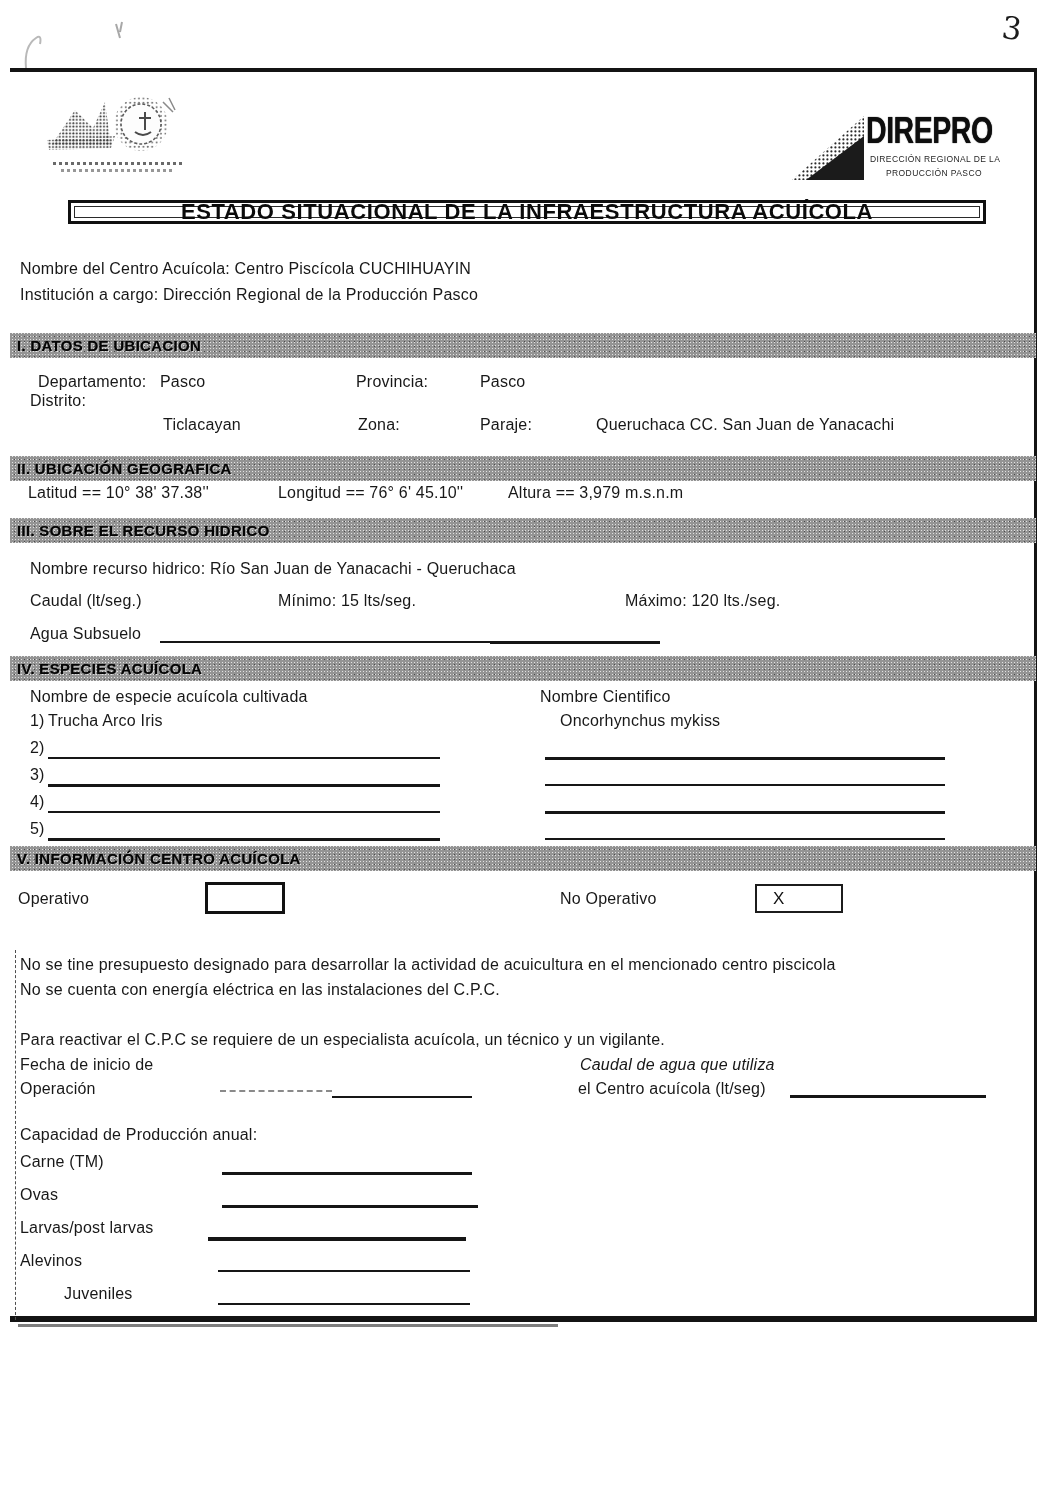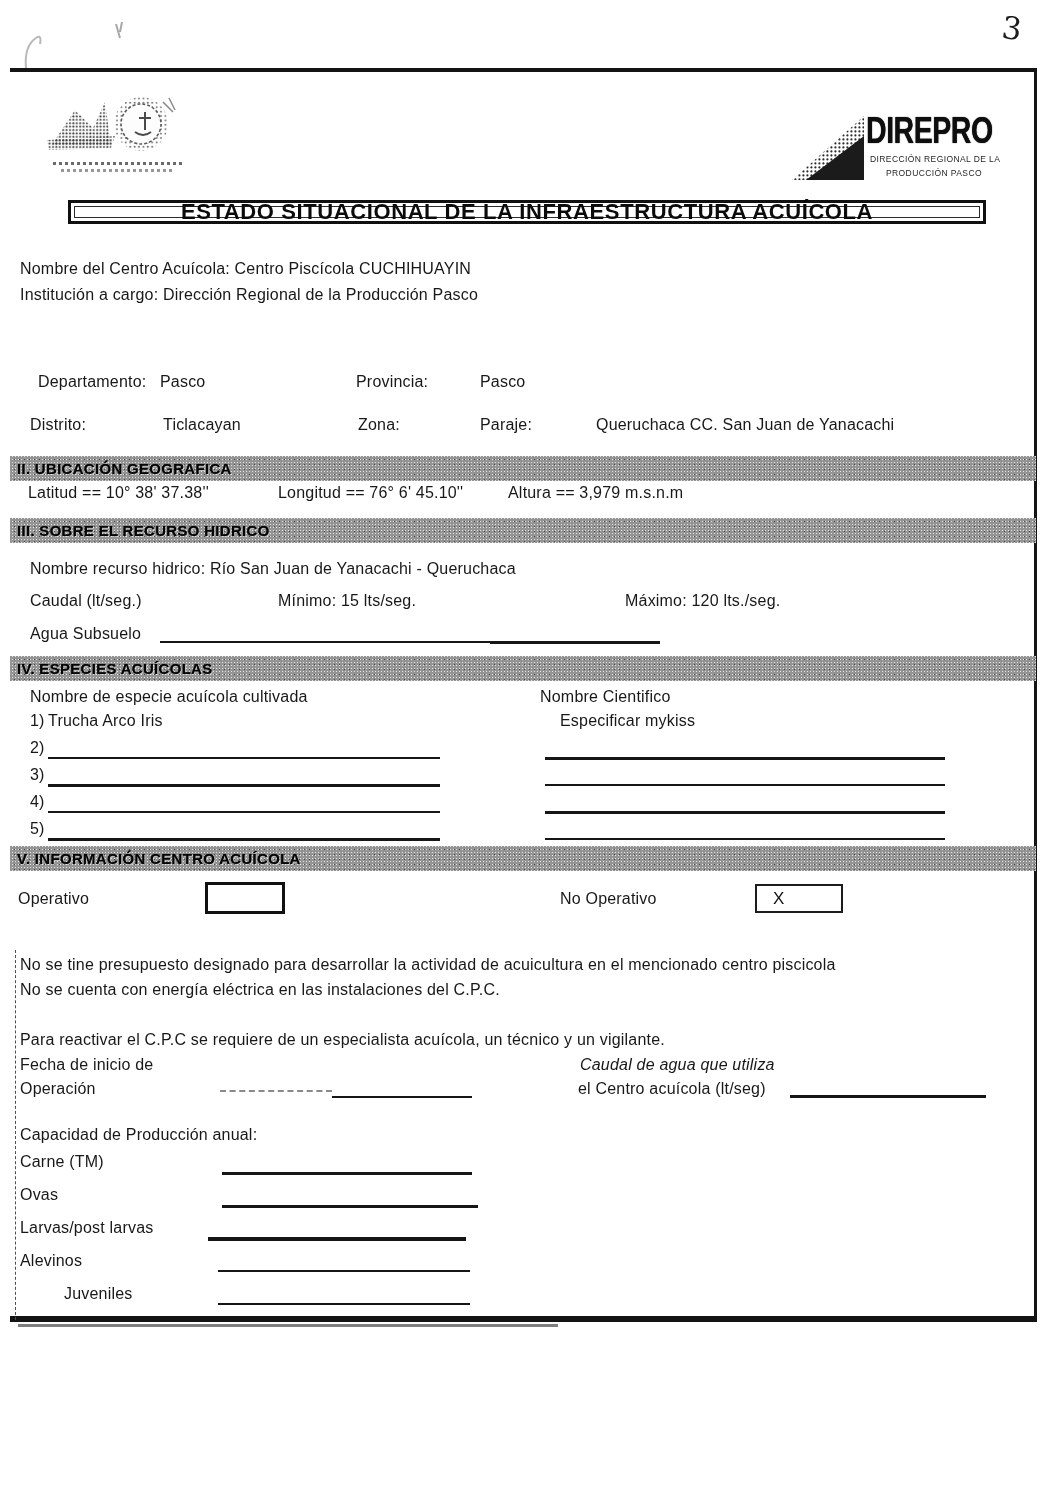--- a/index.html
+++ b/index.html
@@ -117,25 +117,28 @@
 
   <div class="titlebox">
     <div class="inner">
       <span class="t">ESTADO SITUACIONAL DE LA INFRAESTRUCTURA ACUÍCOLA</span>
     </div>
   </div>
 
   <div class="lbl" style="left:20px; top:260px;">Nombre del Centro Acuícola: Centro Piscícola CUCHIHUAYIN</div>
   <div class="lbl" style="left:20px; top:286px;">Institución a cargo: Dirección Regional de la Producción Pasco</div>
 
+  <div class="band" style="top:333px;">
+    <span class="band-text">I. DATOS DE UBICACION</span>
+  </div>
   <div class="lbl" style="left:38px; top:373px;">Departamento:</div>
   <div class="lbl" style="left:160px; top:373px;">Pasco</div>
   <div class="lbl" style="left:356px; top:373px;">Provincia:</div>
   <div class="lbl" style="left:480px; top:373px;">Pasco</div>
-  <div class="lbl" style="left:30px; top:416px;">Distrito:</div>
+  <div class="lbl" style="left:30px; top:392px;">Distrito:</div>
   <div class="lbl" style="left:163px; top:416px;">Ticlacayan</div>
   <div class="lbl" style="left:358px; top:416px;">Zona:</div>
   <div class="lbl" style="left:480px; top:416px;">Paraje:</div>
   <div class="lbl" style="left:596px; top:416px;">Queruchaca CC. San Juan de Yanacachi</div>
 
   <div class="band" style="top:456px;">
     <span class="band-text">II. UBICACIÓN GEOGRAFICA</span>
   </div>
   <div class="lbl" style="left:28px; top:484px;">Latitud  ==  10° 38' 37.38''</div>
   <div class="lbl" style="left:278px; top:484px;">Longitud  ==  76° 6' 45.10''</div>
@@ -146,28 +149,28 @@
   </div>
   <div class="lbl" style="left:30px; top:560px;text-align:center;">Nombre recurso hidrico: Río San Juan de Yanacachi - Queruchaca</div>
   <div class="lbl" style="left:30px; top:592px;">Caudal (lt/seg.)</div>
   <div class="lbl" style="left:255px; top:592px;margin-left:23px;">Mínimo:  15 lts/seg.</div>
   <div class="lbl" style="left:625px; top:592px;">Máximo:  120 lts./seg.</div>
   <div class="lbl" style="left:30px; top:625px;">Agua Subsuelo</div>
   <div class="uline" style="left:160px; top:641px; width:330px; height:2px;"></div>
   <div class="uline" style="left:490px; top:641px; width:170px; height:3px;"></div>
 
   <div class="band" style="top:656px;">
-    <span class="band-text">IV. ESPECIES ACUÍCOLAS</span>
+    <span class="band-text">IV. ESPECIES ACUÍCOLA</span>
   </div>
   <div class="lbl" style="left:30px; top:688px;">Nombre de especie acuícola cultivada</div>
   <div class="lbl" style="left:540px; top:688px;">Nombre Cientifico</div>
 
   <div class="lbl" style="left:30px; top:712px;">1)</div>
   <div class="lbl" style="left:48px; top:712px;">Trucha Arco Iris</div>
-  <div class="lbl" style="left:560px; top:712px;">Especificar mykiss</div>
+  <div class="lbl" style="left:560px; top:712px;">Oncorhynchus mykiss</div>
 
   <div class="lbl" style="left:30px; top:739px;">2)</div>
   <div class="uline" style="left:48px; top:757px; width:392px; height:1.6px;"></div>
   <div class="uline" style="left:545px; top:757px; width:400px; height:3px;"></div>
 
   <div class="lbl" style="left:30px; top:766px;">3)</div>
   <div class="uline" style="left:48px; top:784px; width:392px; height:2.5px;"></div>
   <div class="uline" style="left:545px; top:784px; width:400px; height:1.5px;"></div>
 
   <div class="lbl" style="left:30px; top:793px;">4)</div>

